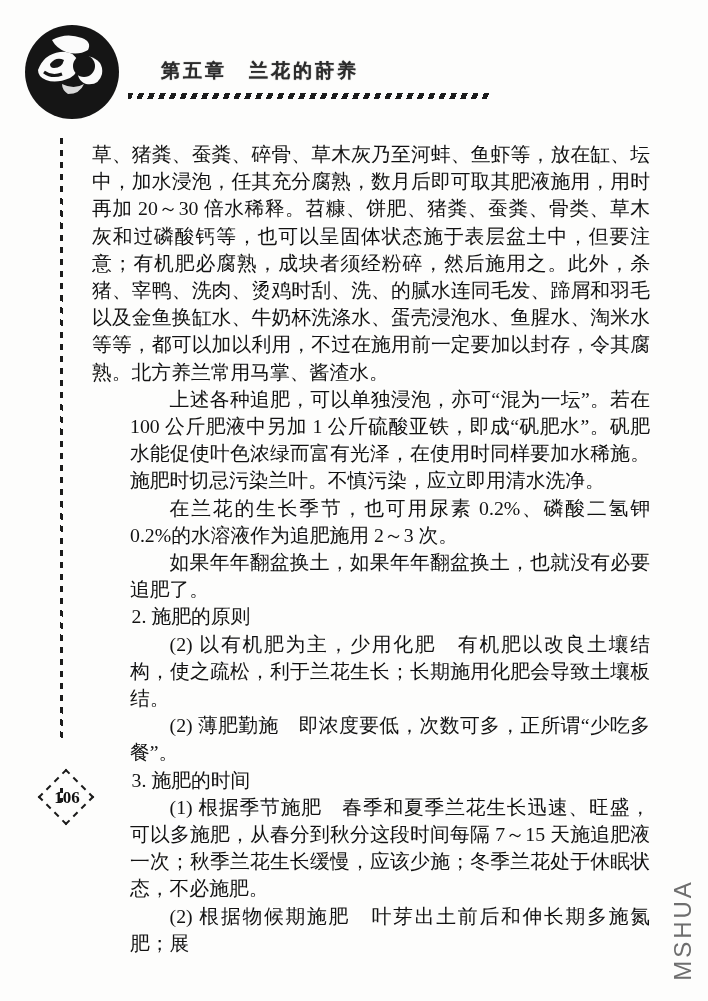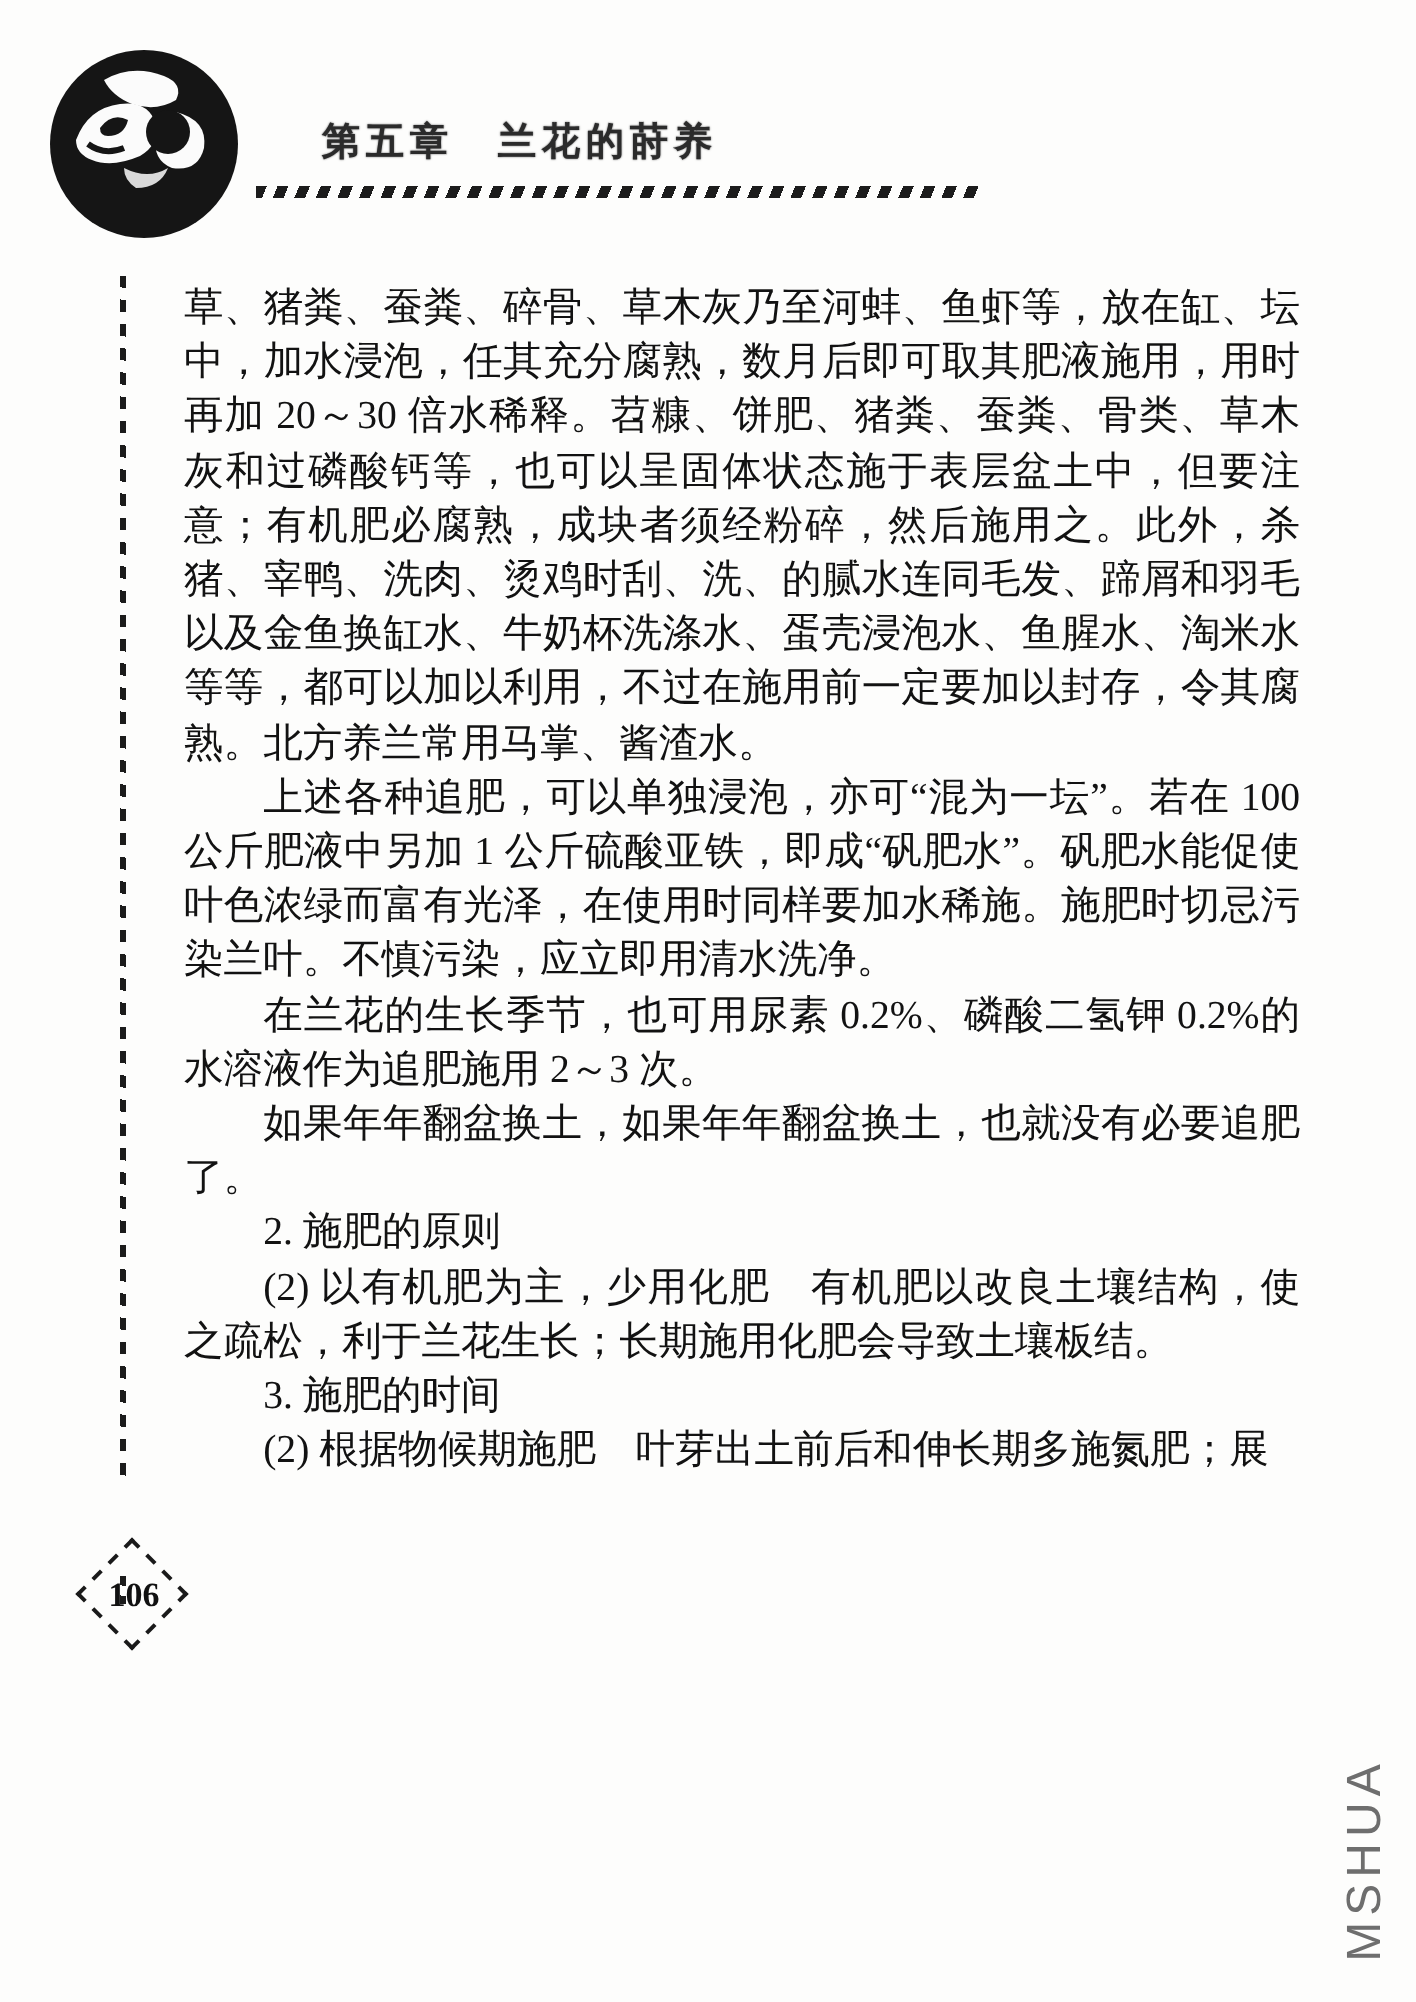--- a/index.html
+++ b/index.html
@@ -60,21 +60,21 @@
   }
 
   
   .content{
     position:absolute;left:92px;top:141px;width:558px;
     font-size:19.8px;line-height:27.2px;
     text-align:justify;
     color:#121212;
   }
   .content p{margin:0;padding:0;}
-  .content p.indent{text-indent:2em;}
+  .content p.indent{text-indent:2em;margin-left:38px;}
   .content p.heading{text-indent:2em;font-weight:400;}
 
   
   .watermark{
     position:absolute;left:683px;top:930px;
     transform:translate(-50%,-50%) rotate(-90deg);
     font-family:"Liberation Sans","DejaVu Sans",sans-serif;
     font-size:24px;letter-spacing:3px;color:#6e6e6e;
     white-space:nowrap;
   }
@@ -109,19 +109,21 @@
     <span class="num">106</span>
   </div>
 
   <main class="content">
     <p>草、猪粪、蚕粪、碎骨、草木灰乃至河蚌、鱼虾等，放在缸、坛中，加水浸泡，任其充分腐熟，数月后即可取其肥液施用，用时再加 20～30 倍水稀释。苕糠、饼肥、猪粪、蚕粪、骨类、草木灰和过磷酸钙等，也可以呈固体状态施于表层盆土中，但要注意；有机肥必腐熟，成块者须经粉碎，然后施用之。此外，杀猪、宰鸭、洗肉、烫鸡时刮、洗、的腻水连同毛发、蹄屑和羽毛以及金鱼换缸水、牛奶杯洗涤水、蛋壳浸泡水、鱼腥水、淘米水等等，都可以加以利用，不过在施用前一定要加以封存，令其腐熟。北方养兰常用马掌、酱渣水。</p>
     <p class="indent">上述各种追肥，可以单独浸泡，亦可“混为一坛”。若在 100 公斤肥液中另加 1 公斤硫酸亚铁，即成“矾肥水”。矾肥水能促使叶色浓绿而富有光泽，在使用时同样要加水稀施。施肥时切忌污染兰叶。不慎污染，应立即用清水洗净。</p>
     <p class="indent">在兰花的生长季节，也可用尿素 0.2%、磷酸二氢钾 0.2%的水溶液作为追肥施用 2～3 次。</p>
     <p class="indent">如果年年翻盆换土，如果年年翻盆换土，也就没有必要追肥了。</p>
     <p class="heading">2. 施肥的原则</p>
     <p class="indent">(2) 以有机肥为主，少用化肥　有机肥以改良土壤结构，使之疏松，利于兰花生长；长期施用化肥会导致土壤板结。</p>
+    <p class="indent">(2) 薄肥勤施　即浓度要低，次数可多，正所谓“少吃多餐”。</p>
     <p class="heading">3. 施肥的时间</p>
+    <p class="indent">(1) 根据季节施肥　春季和夏季兰花生长迅速、旺盛，可以多施肥，从春分到秋分这段时间每隔 7～15 天施追肥液一次；秋季兰花生长缓慢，应该少施；冬季兰花处于休眠状态，不必施肥。</p>
     <p class="indent">(2) 根据物候期施肥　叶芽出土前后和伸长期多施氮肥；展</p>
   </main>
 
   <div class="watermark">MSHUA</div>
 
 </div>
 
 </body></html>

